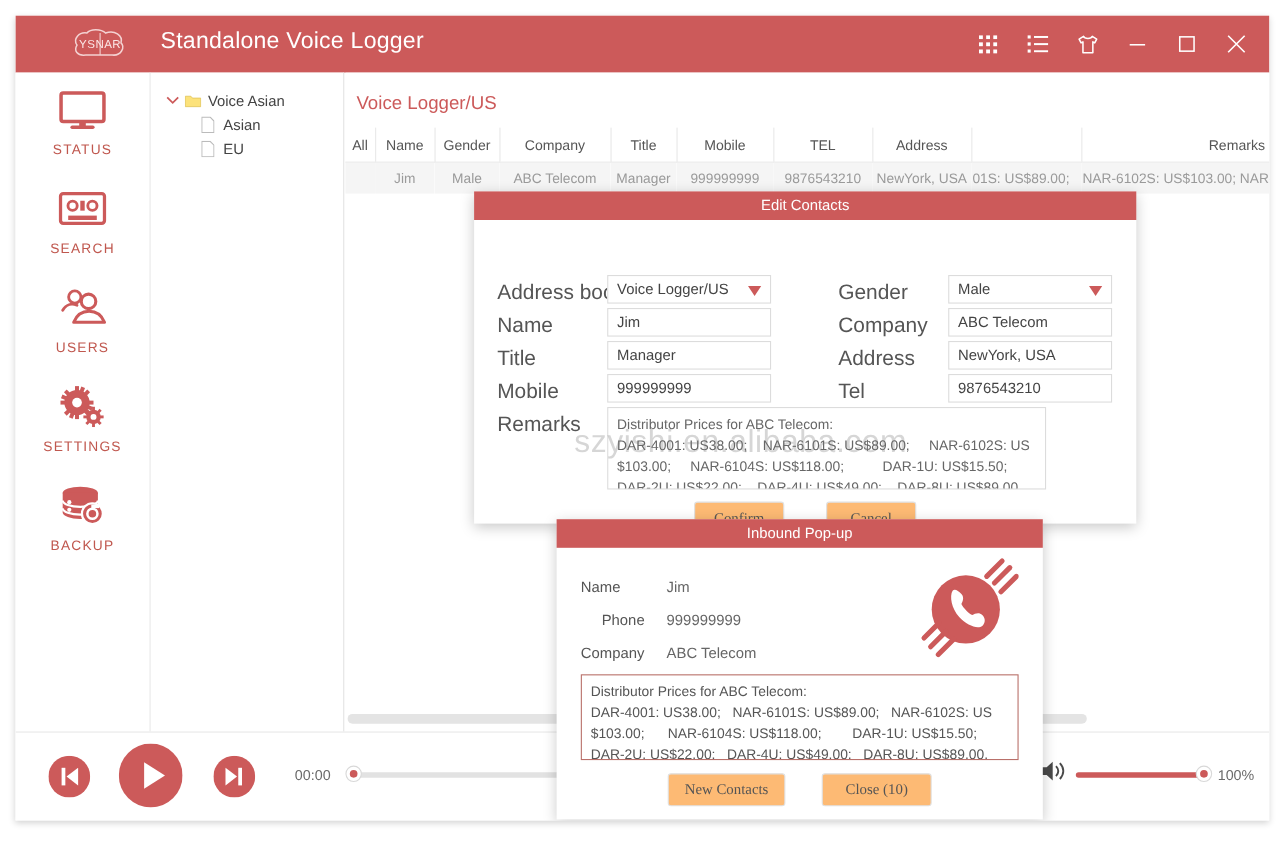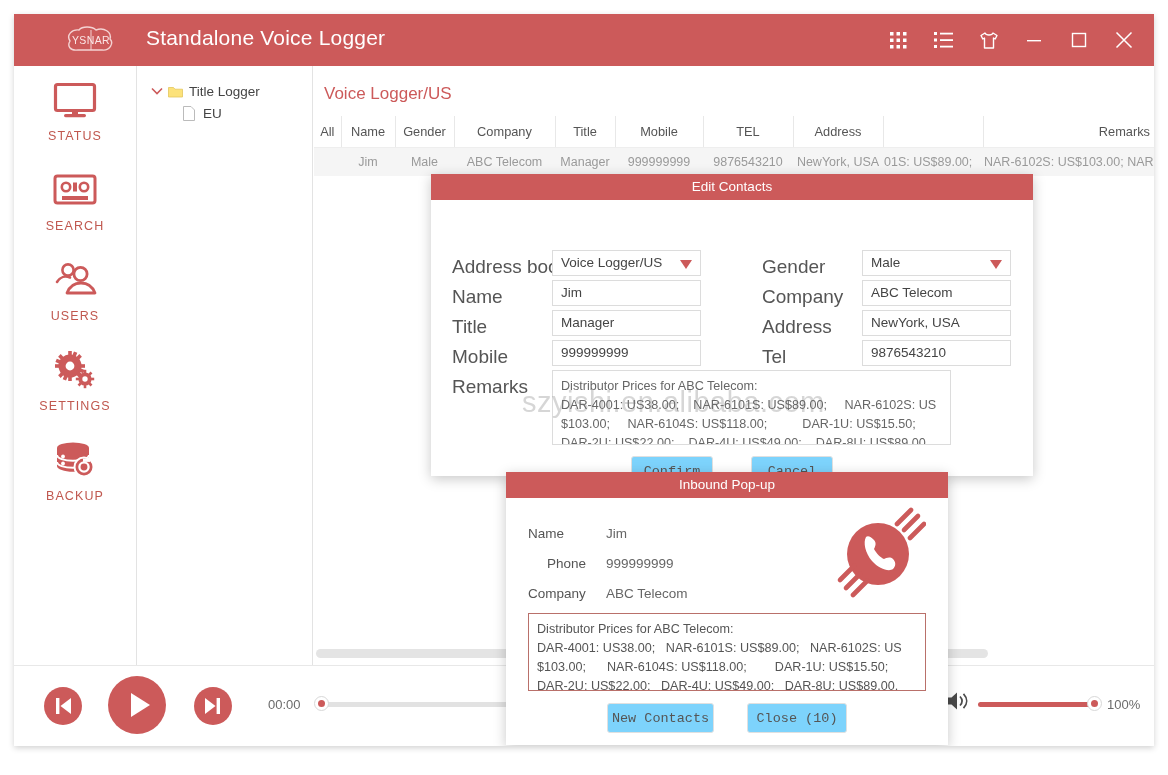--- a/index.html
+++ b/index.html
@@ -263,25 +263,25 @@
     padding: 6px 8px;
     line-height: 19px;
     white-space: pre-wrap;
     overflow: hidden;
   }
   .dbtn {
     position: absolute;
     height: 28px;
     border: 1px solid #e0e0e0;
     border-radius: 3px;
-    background: #7dd3fc;
+    background: #fdba74;
     font-size: 13.5px; color: #555;
     cursor: pointer;
     display:flex;align-items:center;justify-content:center;
-    font-family: Liberation Mono, monospace;
+    font-family: Liberation Serif, serif;
   }
 
   #dlg-inbound { left: 492px; top: 458px; width: 442px; height: 273px; }
   .ib-label { position: absolute; font-size: 13.5px; color: #555; }
   .ib-value { position: absolute; font-size: 13.5px; color: #666; }
   .ib-note {
     position: absolute; left: 22px; top: 141px;
     width: 398px; height: 78px;
     border: 1px solid #b9706a;
     box-sizing: border-box;
@@ -478,23 +478,31 @@
         <span class="caret">
           <svg width="12" height="8" viewBox="0 0 12 8">
               <path d="M1 1.5 L6 6.5 L11 1.5" fill="none" stroke="#cc5a5a" stroke-width="1.6"></path>
             </svg>
         </span>
         <span class="tree-ico">
           <svg width="15" height="13" viewBox="0 0 15 13">
             <path d="M0.5 2.5 L5.5 2.5 L7 4.2 L14.5 4.2 L14.5 12 L0.5 12 Z" fill="#fce27a" stroke="#e3c65e" stroke-width="0.8"></path>
           </svg>
         </span>
-        <span class="tree-label">Title Logger</span>
-      </div>
-
+        <span class="tree-label">Voice Asian</span>
+      </div>
+
+      <div class="tree-row child">
+        <span class="tree-ico">
+          <svg width="12" height="15" viewBox="0 0 12 15">
+              <path d="M0.5 0.5 L8 0.5 L11.5 4 L11.5 14.5 L0.5 14.5 Z" fill="#ffffff" stroke="#bbbbbb" stroke-width="1"></path>
+            </svg>
+        </span>
+        <span class="tree-label">Asian</span>
+      </div>
 
       <div class="tree-row child">
         <span class="tree-ico">
           <svg width="12" height="15" viewBox="0 0 12 15">
               <path d="M0.5 0.5 L8 0.5 L11.5 4 L11.5 14.5 L0.5 14.5 Z" fill="#ffffff" stroke="#bbbbbb" stroke-width="1"></path>
             </svg>
         </span>
         <span class="tree-label">EU</span>
       </div>
 

